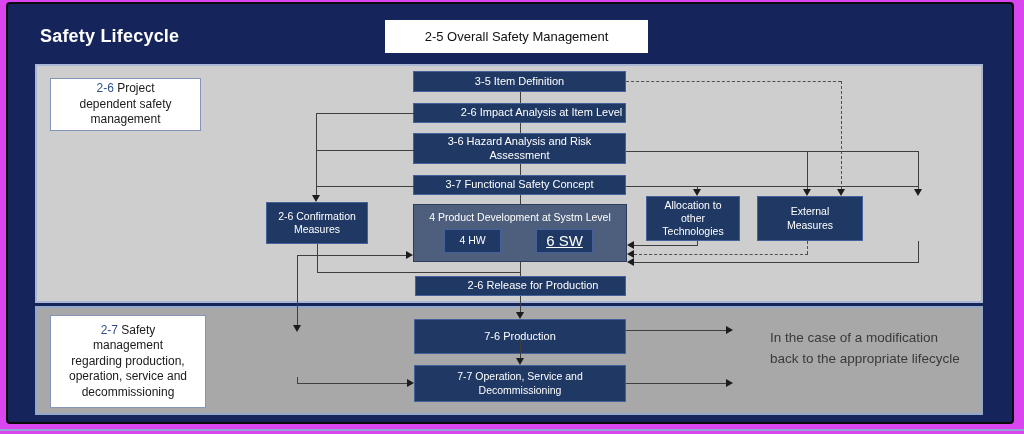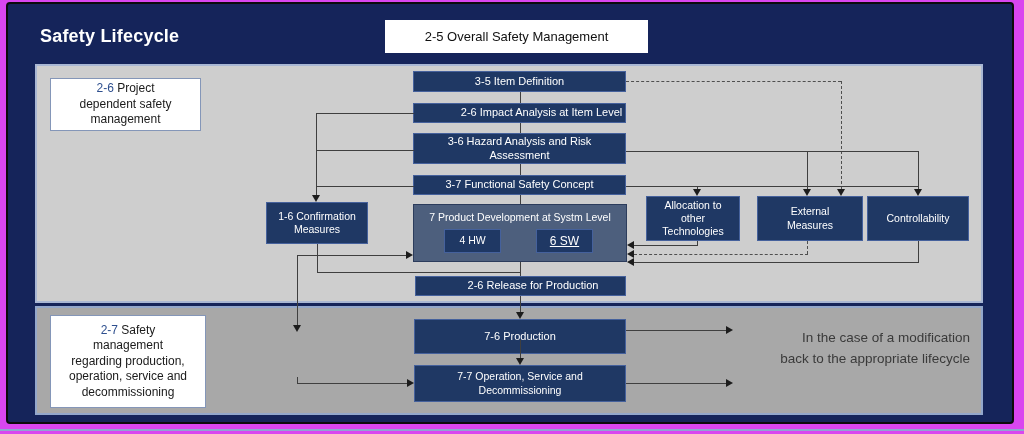--- a/index.html
+++ b/index.html
@@ -16,21 +16,21 @@
   .panel-lower{left:35px;top:306px;width:944px;height:105px;background:#a8a8a8;border:2px solid #93a7cb;}
   .bx{position:absolute;background:#1f3864;border:1px solid #45619c;color:#fff;
       display:flex;align-items:center;justify-content:center;text-align:center;
       font-size:11px;line-height:1.25;box-sizing:border-box;}
   .bx-slate{background:#4d5f7d;border:1px solid #2c3c5c;}
   .wbx{position:absolute;background:#ffffff;border:1.5px solid #8496b8;color:#1a1a1a;
        display:flex;align-items:center;justify-content:center;text-align:center;
        font-size:12px;line-height:1.3;box-sizing:border-box;}
   .num{color:#2e4f8e;}
   .note{position:absolute;left:770px;top:328px;width:200px;color:#3a3a3a;
-        font-size:13.5px;line-height:1.55;text-align:right;}
+        font-size:13.5px;line-height:1.55;text-align:left;}
   .ln{position:absolute;background:#3f3f3f;}
   .lnh{height:1px;} .lnv{width:1px;}
   .dh{position:absolute;height:0;border-top:1px dashed #4f4f4f;}
   .dv{position:absolute;width:0;border-left:1px dashed #4f4f4f;}
   .ad{position:absolute;width:0;height:0;border-left:4px solid transparent;
       border-right:4px solid transparent;border-top:7px solid #1c1c1c;}
   .ar{position:absolute;width:0;height:0;border-top:4px solid transparent;
       border-bottom:4px solid transparent;border-left:7px solid #1c1c1c;}
   .al{position:absolute;width:0;height:0;border-top:4px solid transparent;
       border-bottom:4px solid transparent;border-right:7px solid #1c1c1c;}
@@ -56,32 +56,31 @@
     <div><span class="num">2-7</span>
       <span>Safety management regarding production, operation, service and decommissioning</span></div>
   </div>
 
   <div class="bx" style="left:413px;top:71px;width:213px;height:21px;">3-5 Item Definition</div>
   <div class="bx" style="left:413px;top:103px;width:213px;height:20px;padding-left:44px;">2-6 Impact Analysis at Item Level</div>
   <div class="bx" style="left:413px;top:133px;width:213px;height:31px;padding:0 22px;text-align:center;">3-6 Hazard Analysis and Risk Assessment</div>
   <div class="bx" style="left:413px;top:175px;width:213px;height:20px;">3-7 Functional Safety Concept</div>
 
   <div class="bx bx-slate" style="left:413px;top:204px;width:214px;height:58px;">
-    <div class="pd-title">7 Product Development at Systm Level</div>
+    <div class="pd-title">4 Product Development at Systm Level</div>
     <div class="bx" style="left:30px;top:24px;width:57px;height:24px;font-size:10.5px;">4 HW</div>
-    <div class="bx" style="left:122px;top:24px;width:57px;height:24px;font-size:12px;text-decoration:underline;">6 SW</div>
+    <div class="bx" style="left:122px;top:24px;width:57px;height:24px;font-size:15px;text-decoration:underline;">6 SW</div>
   </div>
 
   <div class="bx" style="left:415px;top:276px;width:211px;height:20px;padding-left:25px;">2-6 Release for Production</div>
 
-  <div class="bx" style="left:266px;top:202px;width:102px;height:42px;font-size:10.5px;padding:0 8px;">1-6 Confirmation Measures</div>
+  <div class="bx" style="left:266px;top:202px;width:102px;height:42px;font-size:10.5px;padding:0 8px;">2-6 Confirmation Measures</div>
 
   <div class="bx" style="left:646px;top:196px;width:94px;height:45px;font-size:10.5px;padding:0 8px;">Allocation to other Technologies</div>
   <div class="bx" style="left:757px;top:196px;width:106px;height:45px;font-size:10.5px;padding:0 10px;">External Measures</div>
-  <div class="bx" style="left:867px;top:196px;width:102px;height:45px;font-size:10.5px;">Controllability</div>
 
   <div class="bx" style="left:414px;top:319px;width:212px;height:35px;">7-6 Production</div>
   <div class="bx" style="left:414px;top:365px;width:212px;height:37px;font-size:10.5px;padding:0 20px;">7-7 Operation, Service and Decommissioning</div>
 
   <div class="note">In the case of a modification back to the appropriate lifecycle</div>
 
   <div class="ln lnv" style="left:520px;top:92px;height:11px;"></div>
   <div class="ln lnv" style="left:520px;top:123px;height:10px;"></div>
   <div class="ln lnv" style="left:520px;top:164px;height:11px;"></div>
   <div class="ln lnv" style="left:520px;top:195px;height:9px;"></div>

